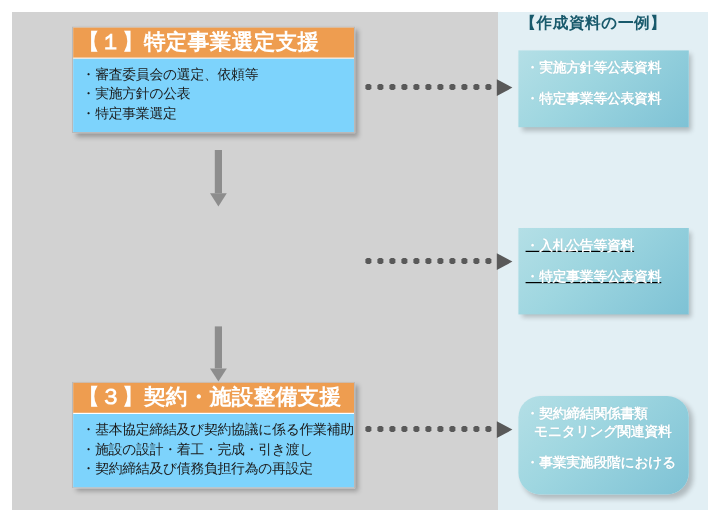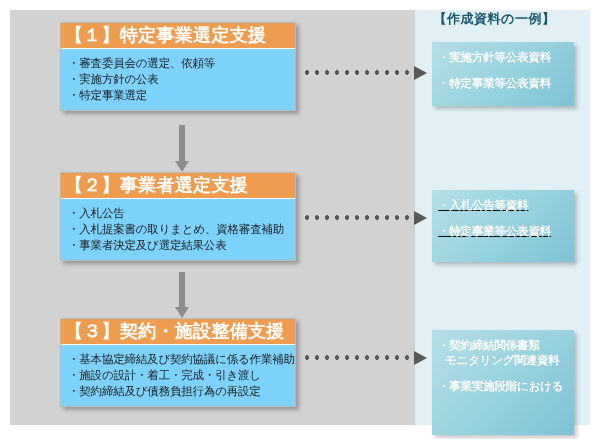--- a/index.html
+++ b/index.html
@@ -170,49 +170,41 @@
     line-height: 15px;
     letter-spacing: -0.2px;
     white-space: nowrap;
     text-shadow: 0 0 1px rgba(0,0,0,0.10);
   }
   .doc-box .line.gap { margin-top: 11px; }
   .doc-box .line.cont { padding-left: 7px; }
 
   #doc1 { top: 42px; height: 64px; }
   #doc2 { top: 190px; height: 72px; text-decoration: underline; }
-  #doc3 { top: 330px; height: 105px; }
+  #doc3 { top: 330px; height: 82px; border-radius: 18px; }
 </style>
 </head>
 <body>
 
 <div id="canvas">
 
   <div class="panel-left"></div>
   <div class="panel-right"></div>
 
   <div class="right-heading">【作成資料の一例】</div>
 
   <div class="step" id="step1">
     <div class="step-header">【１】特定事業選定支援</div>
     <div class="step-body">
       <div class="line">・審査委員会の選定、依頼等</div>
       <div class="line">・実施方針の公表</div>
       <div class="line">・特定事業選定</div>
     </div>
   </div>
 
-  <div class="step" id="step2">
-    <div class="step-header">【２】事業者選定支援</div>
-    <div class="step-body">
-      <div class="line">・入札公告</div>
-      <div class="line">・入札提案書の取りまとめ、資格審査補助</div>
-      <div class="line">・事業者決定及び選定結果公表</div>
-    </div>
-  </div>
 
   <div class="step" id="step3">
     <div class="step-header">【３】契約・施設整備支援</div>
     <div class="step-body">
       <div class="line">・基本協定締結及び契約協議に係る作業補助</div>
       <div class="line">・施設の設計・着工・完成・引き渡し</div>
       <div class="line">・契約締結及び債務負担行為の再設定</div>
     </div>
   </div>
 

